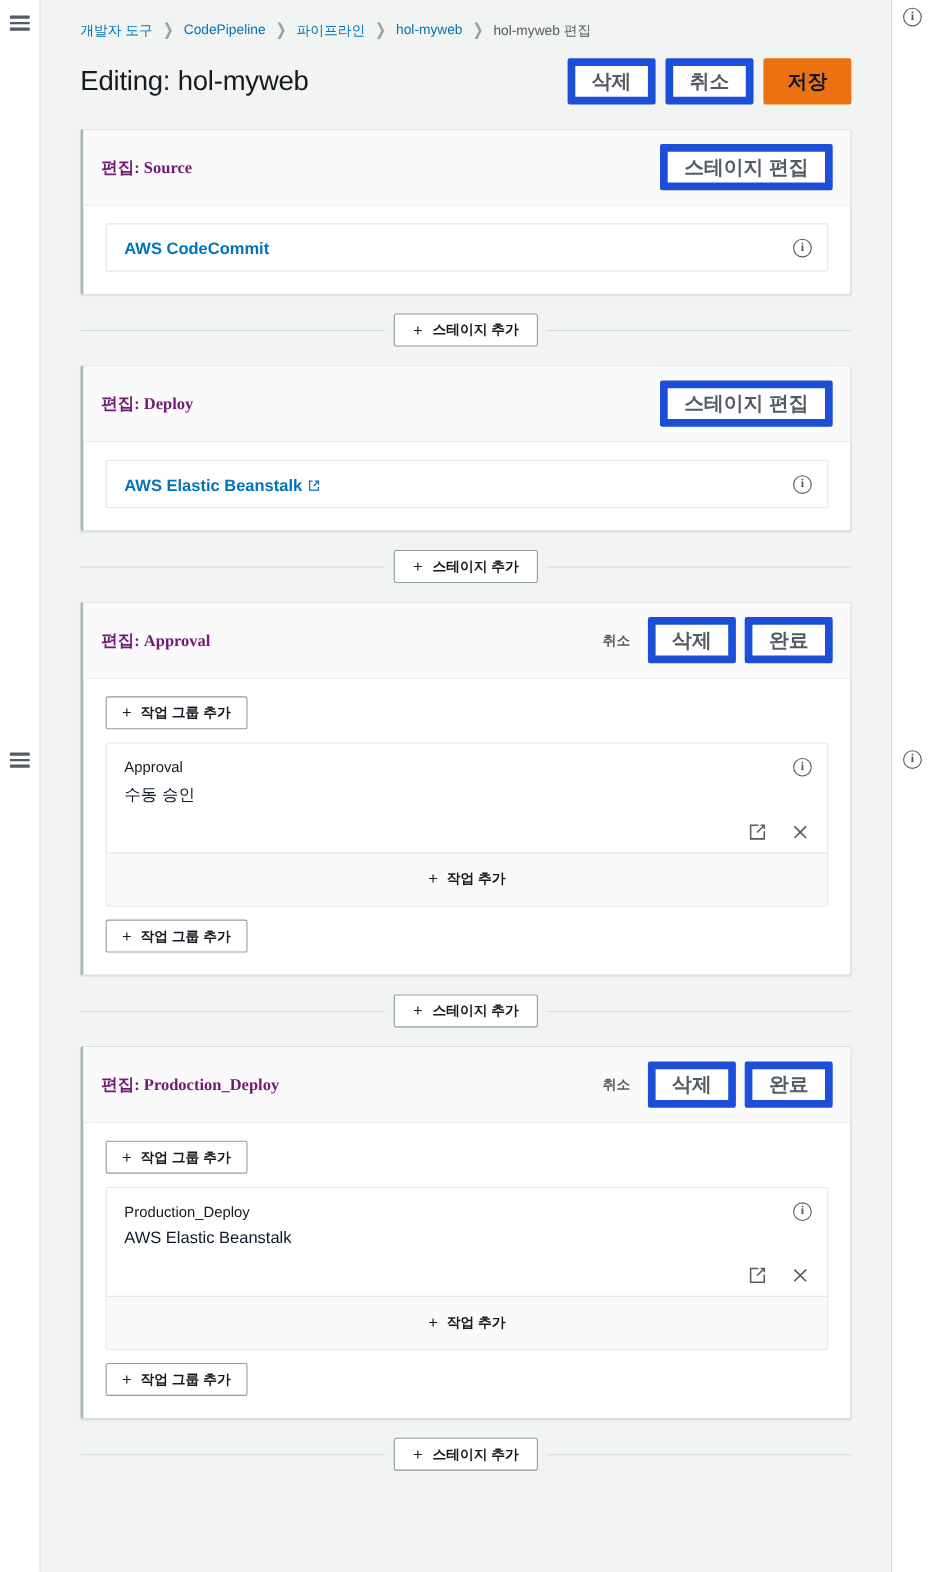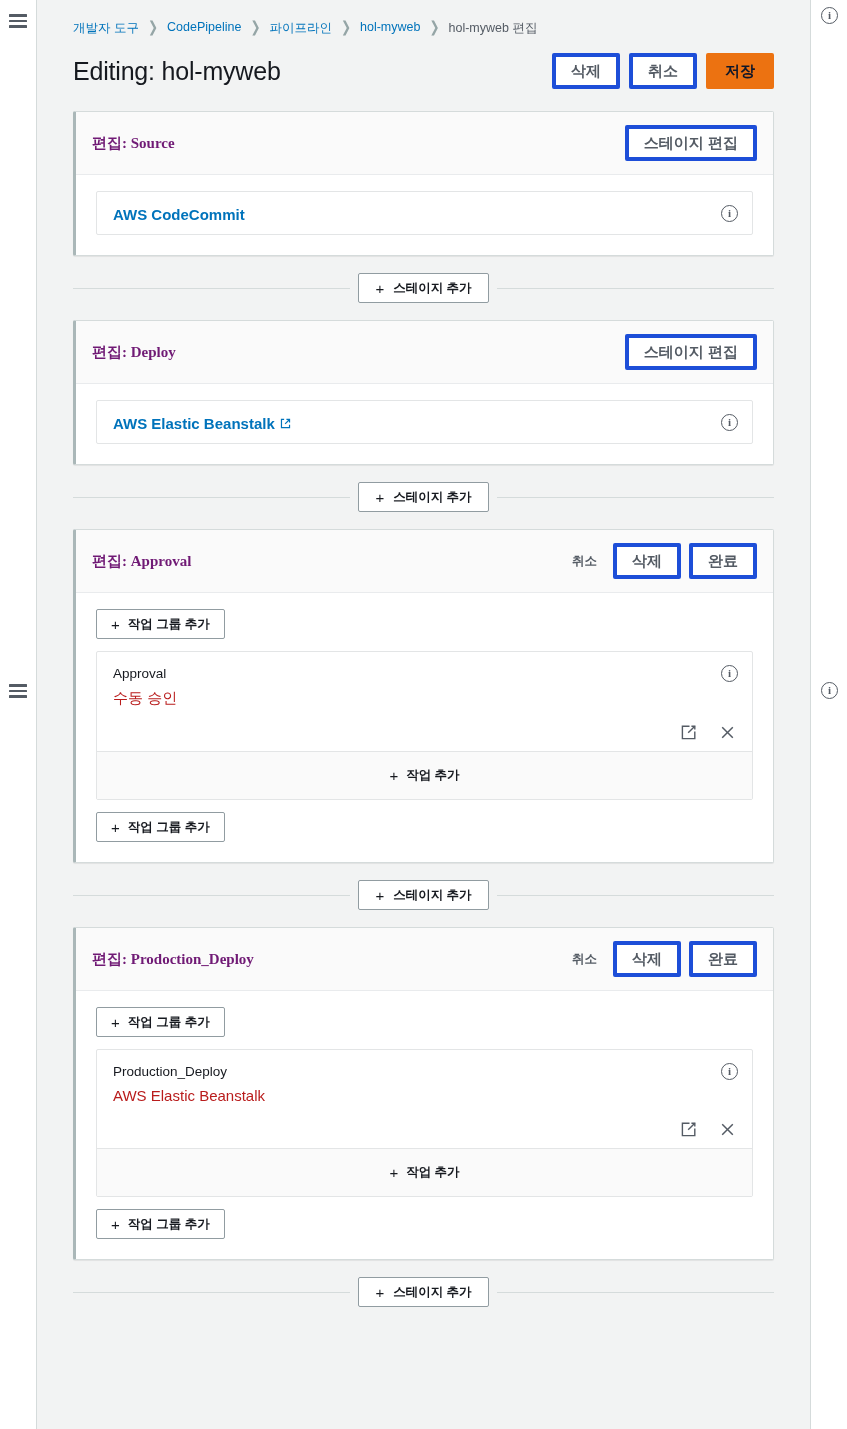--- a/index.html
+++ b/index.html
@@ -83,25 +83,25 @@
     display: flex; align-items: center; justify-content: space-between;
     margin-top: 16px; margin-bottom: 22px;
   }
   .page-title {
     font-size: 25px; font-weight: 400; color: #16191f; letter-spacing: -0.2px;
   }
   .header-actions { display: flex; align-items: center; gap: 9px; }
 
   .btn {
     font-family: "Liberation Sans", sans-serif;
-    font-size: 15px;
+    font-size: 18px;
     font-weight: bold;
     color: #545b64;
     background: #ffffff;
-    border: 4px solid #1d4ed8;
+    border: 7px solid #1d4ed8;
     border-radius: 2px;
     padding: 6px 15px;
     cursor: pointer;
     line-height: 16px;
     white-space: nowrap;
   }
   .btn-primary {
     background: #ec7211;
     border-color: #ec7211;
     color: #0f172a;
@@ -137,21 +137,21 @@
     border: 1px solid #e3e5e6;
     border-radius: 2px;
     background: #ffffff;
   }
   .action-card-top {
     padding: 14px 16px 10px 16px;
     position: relative;
   }
   .action-name { font-size: 13.5px; color: #16191f; margin-bottom: 8px; }
   .action-provider { font-size: 15px; color: #0073bb; font-weight: bold; display: inline-flex; align-items: center; gap: 5px; cursor: pointer;}
-  .action-provider.plain { color: #b91c1c; font-weight: normal; cursor: default; }
+  .action-provider.plain { color: #0f172a; font-weight: normal; cursor: default; }
   .action-info {
     position: absolute; top: 13px; right: 14px;
   }
   .action-card-icons {
     display: flex; justify-content: flex-end; align-items: center;
     gap: 22px;
     padding: 6px 16px 10px 16px;
   }
   .icon-btn { width: 17px; height: 17px; cursor: pointer; display: block; }
   .action-card-footer {

